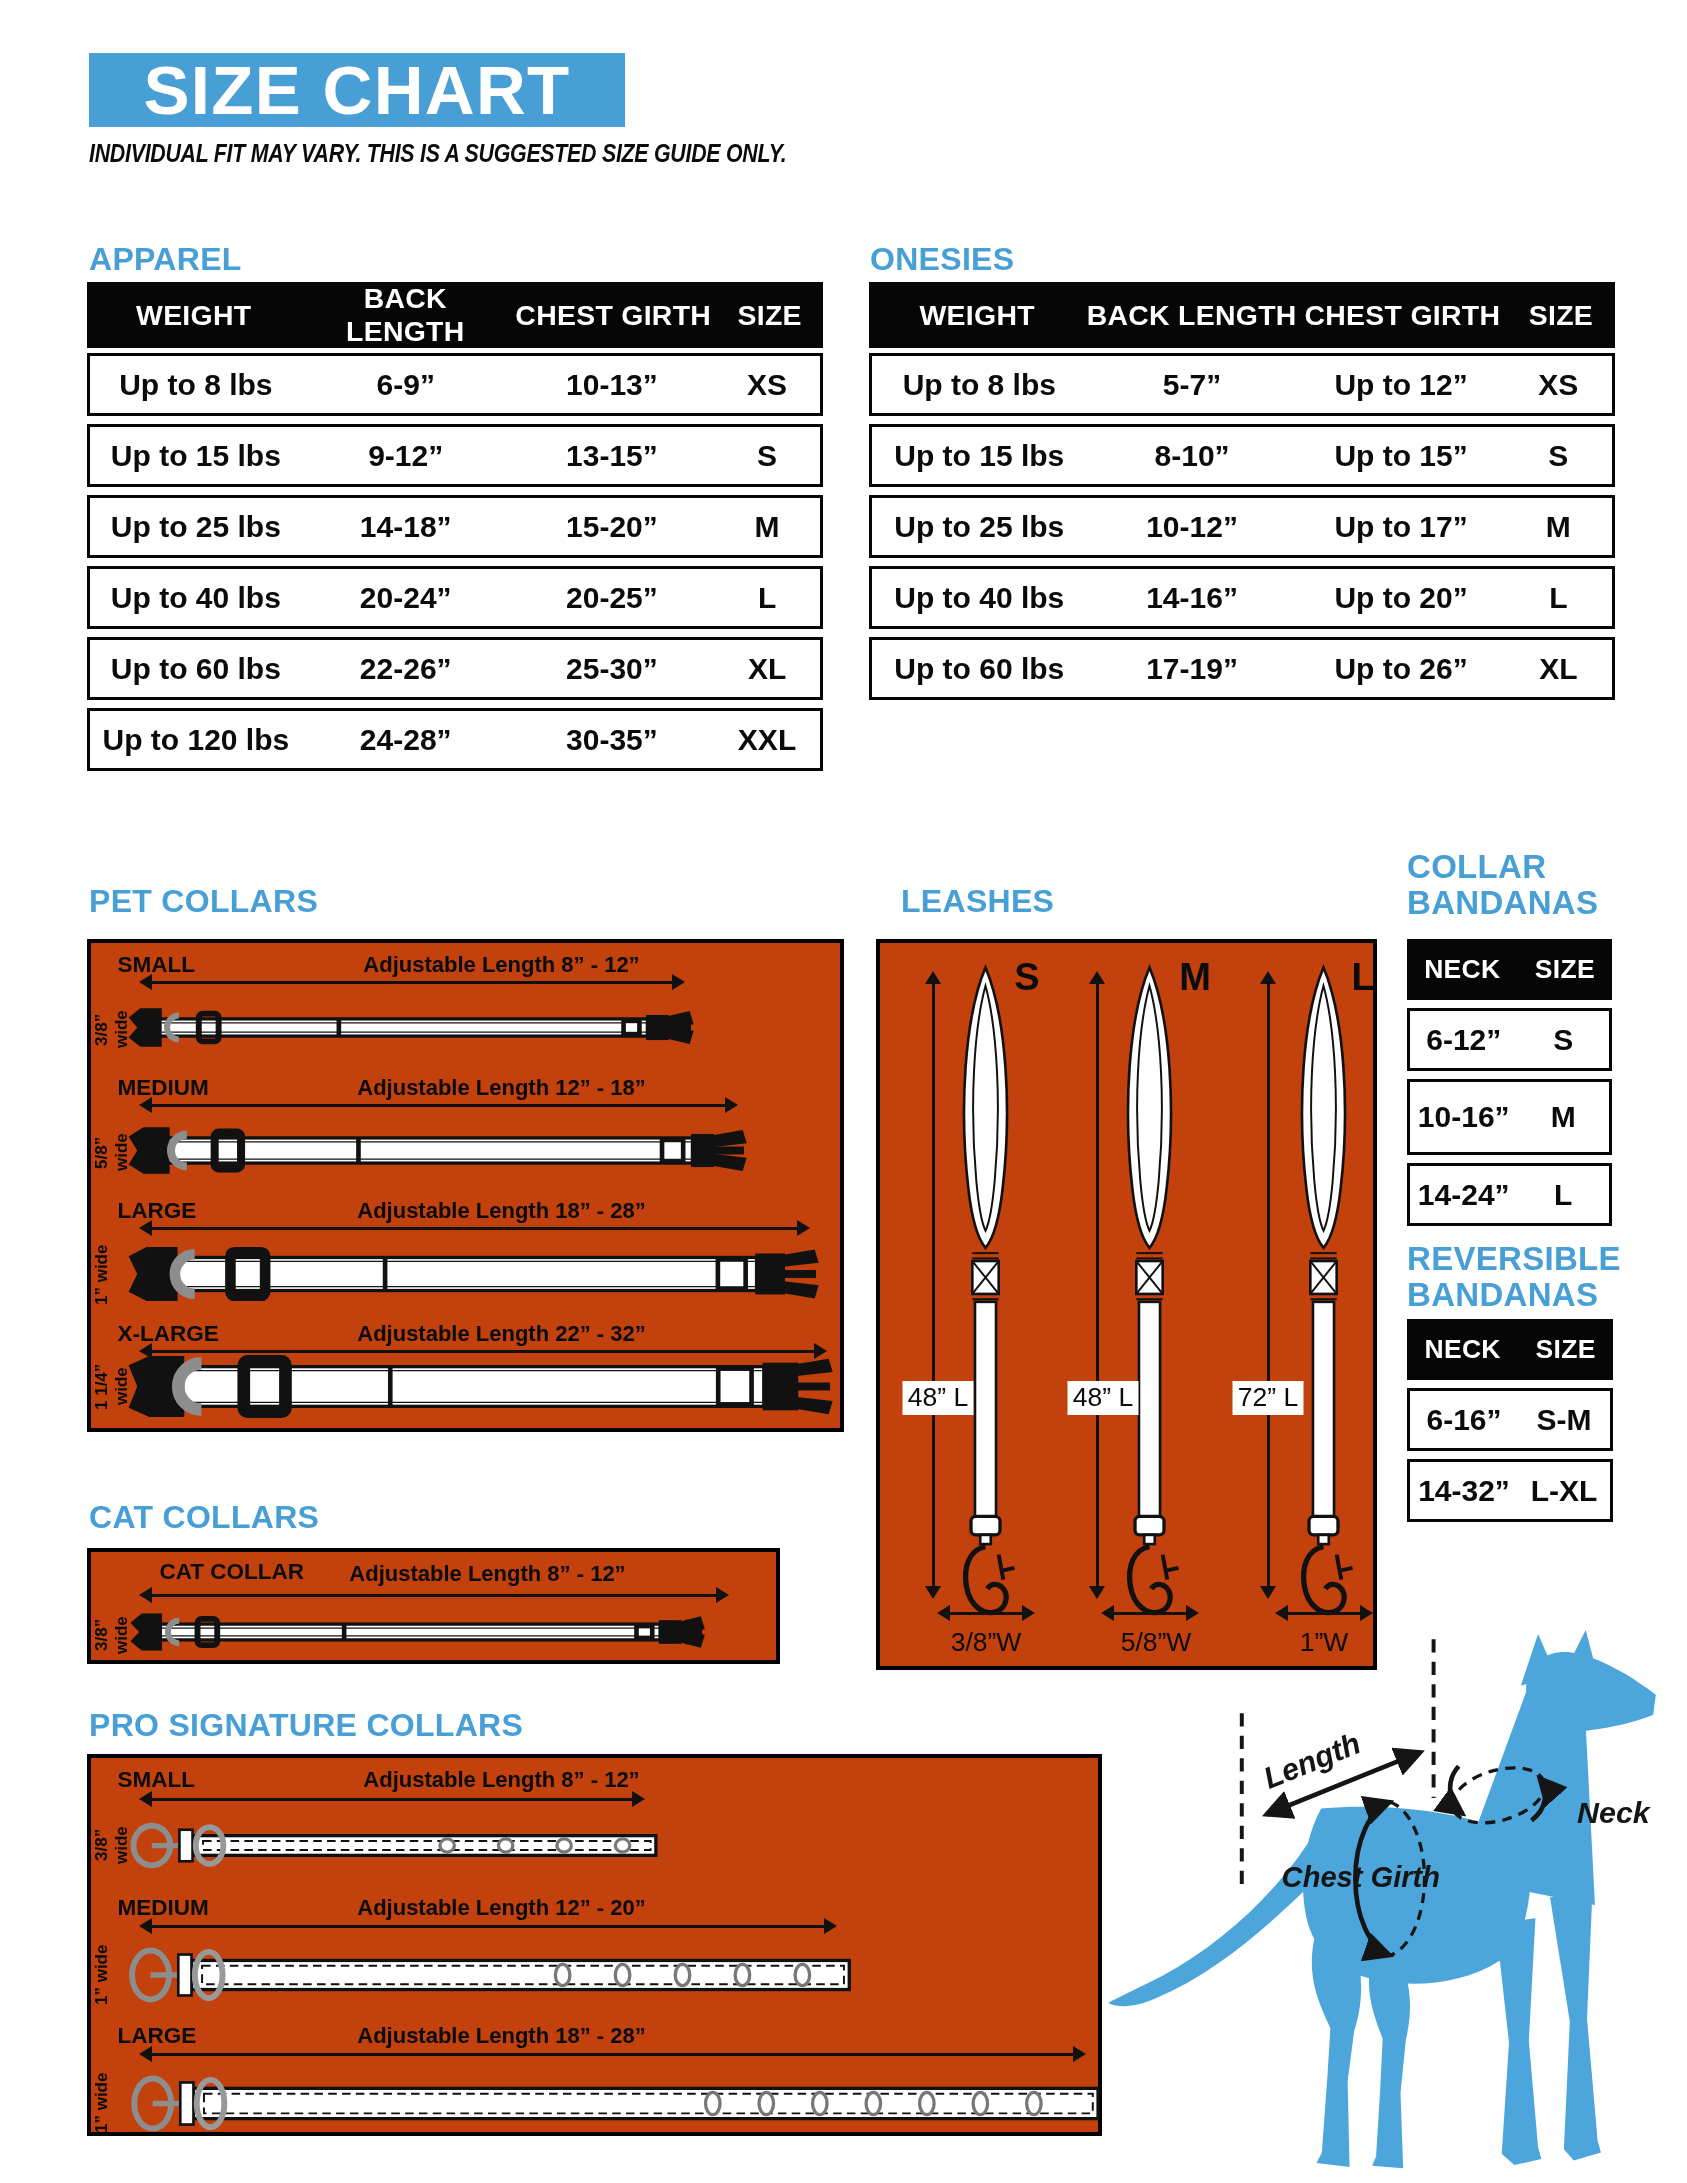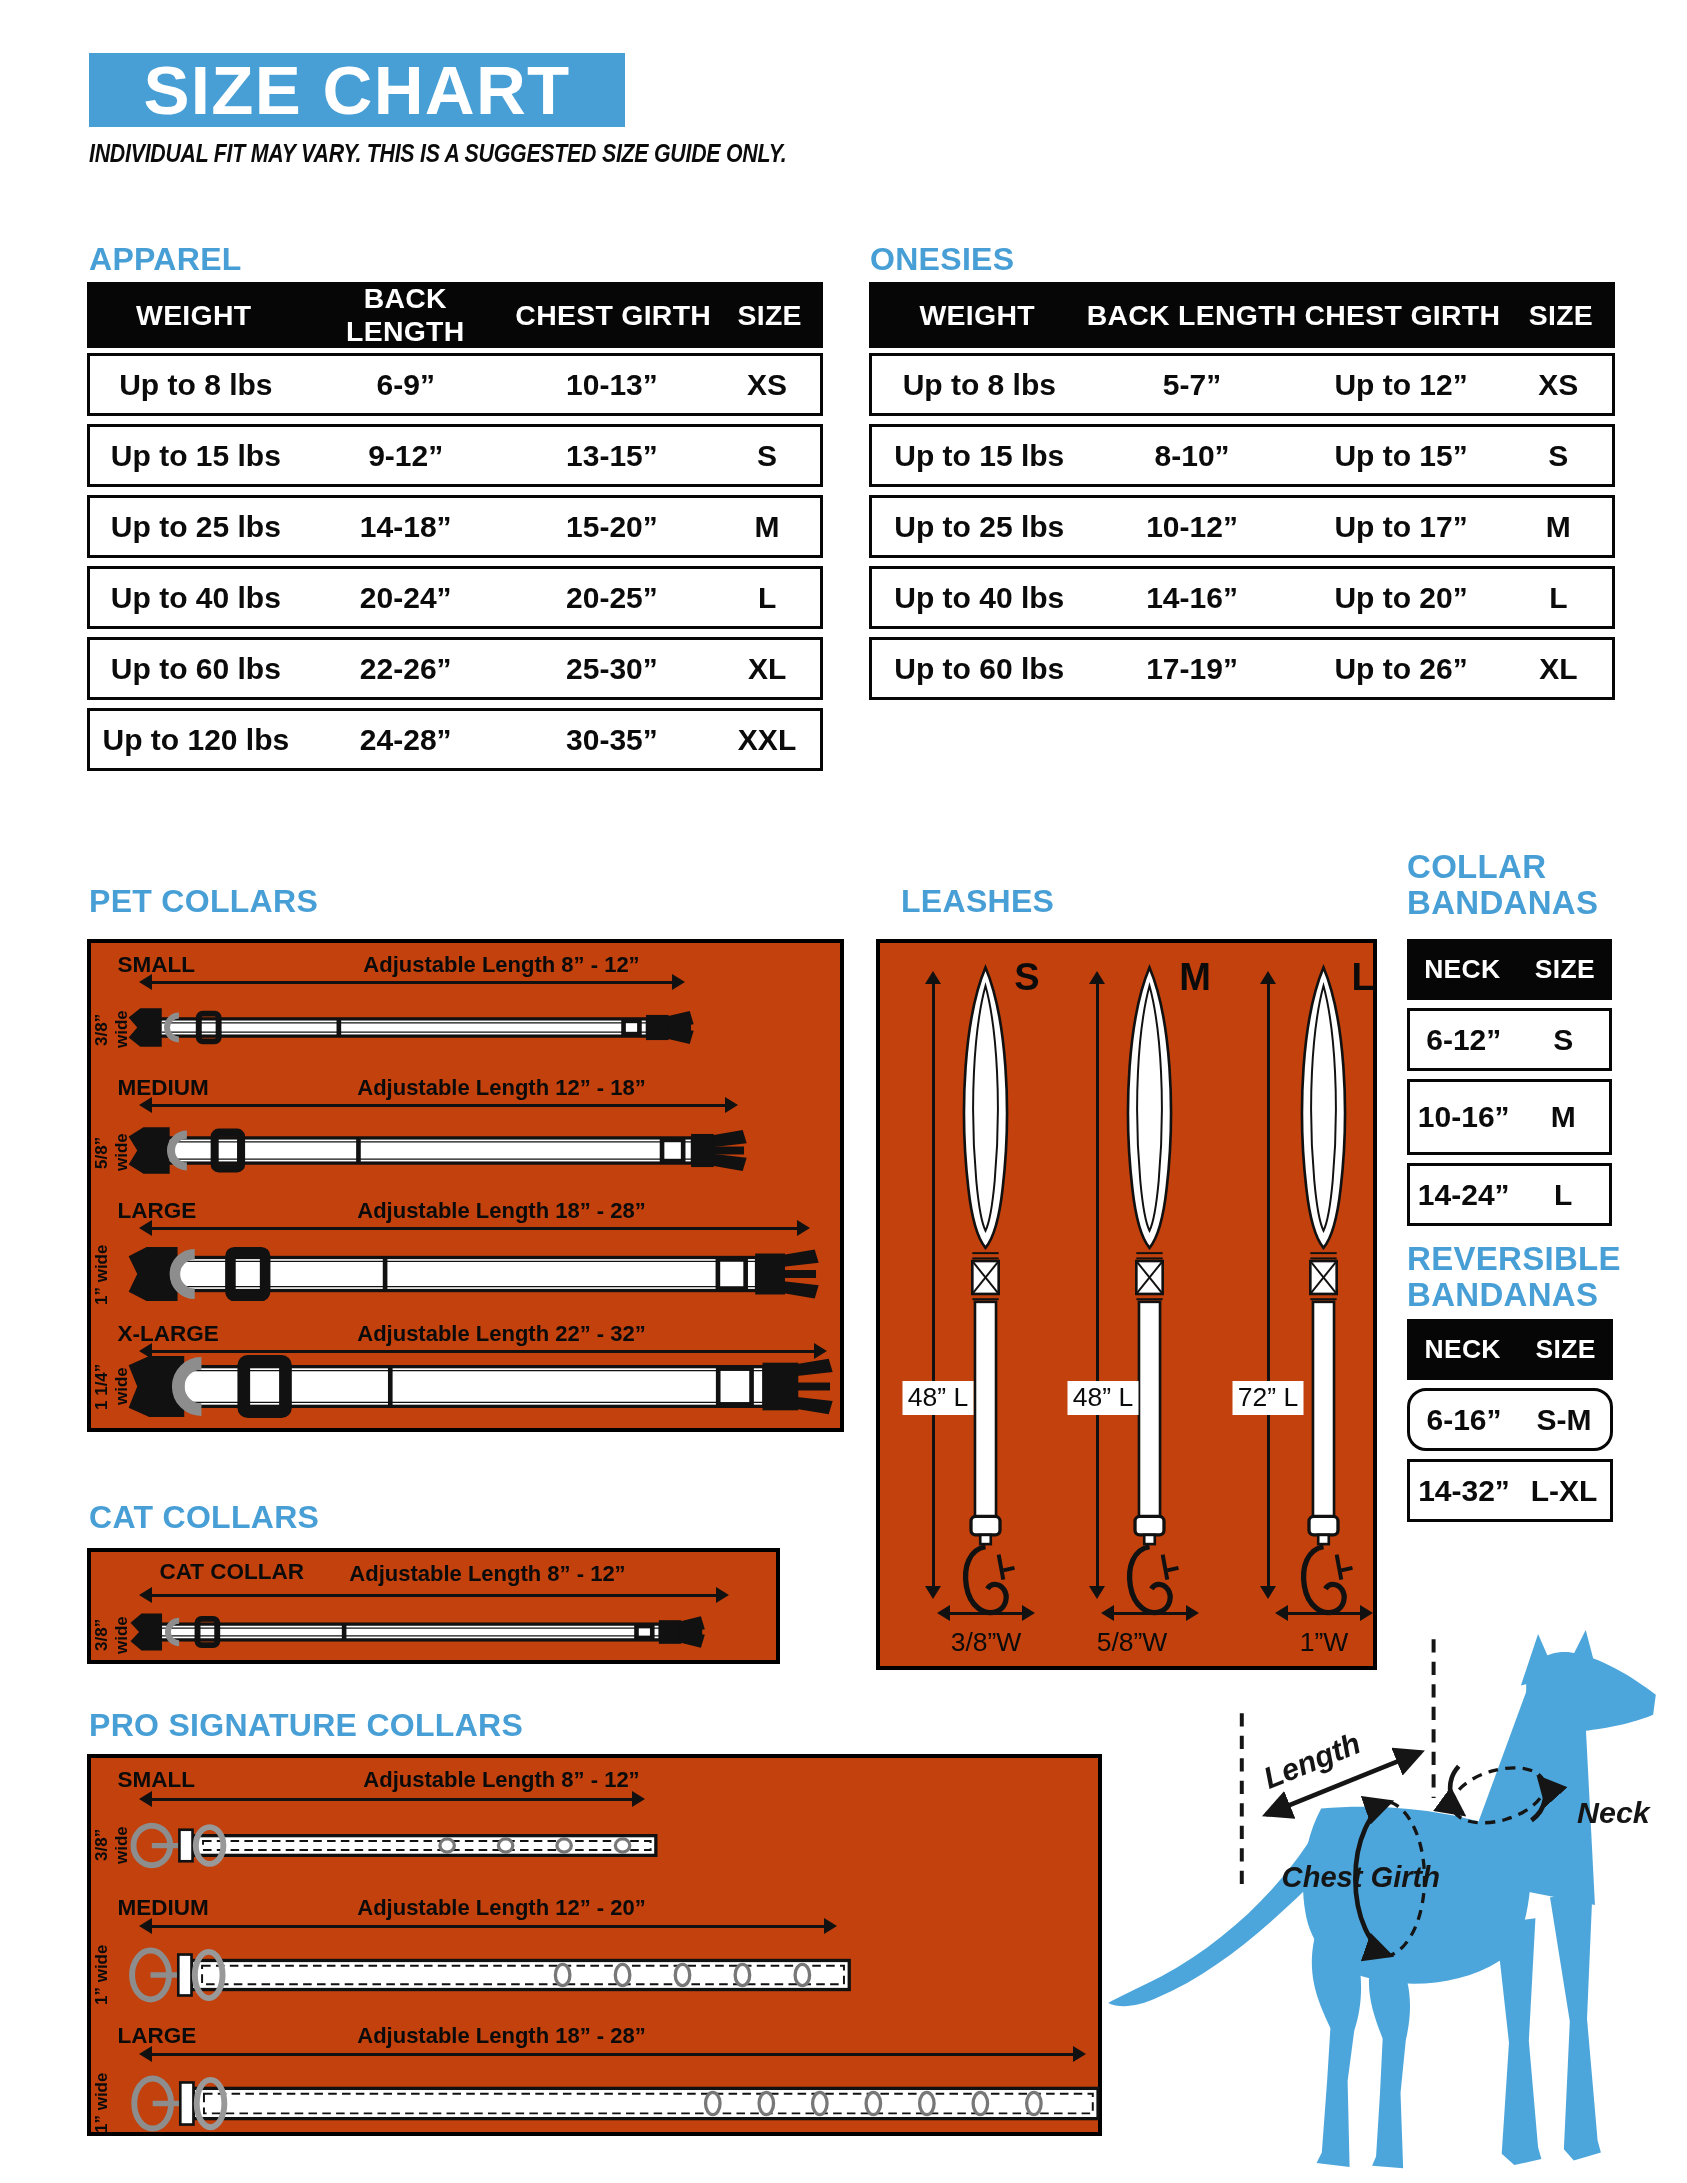--- a/index.html
+++ b/index.html
@@ -283,21 +283,21 @@
 
     <div class="abs leash-len" style="left:58px;top:438px;">48” L</div>
     <div class="abs leash-len" style="left:223px;top:438px;">48” L</div>
     <div class="abs leash-len" style="left:388px;top:438px;">72” L</div>
 
     <div class="harrow" style="left:61px;top:669px;width:90px;"></div>
     <div class="harrow" style="left:225px;top:669px;width:90px;"></div>
     <div class="harrow" style="left:399px;top:669px;width:90px;"></div>
 
     <div class="abs leash-w" style="left:106px;top:684px;">3/8”W</div>
-    <div class="abs leash-w" style="left:252px;top:684px;">5/8”W</div>
+    <div class="abs leash-w" style="left:276px;top:684px;">5/8”W</div>
     <div class="abs leash-w" style="left:444px;top:684px;">1”W</div>
   </div>
 
   <div class="abs sec-h" style="left:1407px;top:849px;width:218px;font-size:33px;">COLLAR BANDANAS</div>
   <div class="abs" style="left:1407px;top:939px;width:205px;">
     <div class="thead g2 bndh" style="height:61px;">
       <span class="tc">NECK</span>
       <span class="tc">SIZE</span>
     </div>
     <div class="trow g2 bndr" style="height:63px;margin-top:8px;">
@@ -313,21 +313,21 @@
         <span class="tc">L</span>
     </div>
   </div>
 
   <div class="abs sec-h" style="left:1407px;top:1241px;width:225px;font-size:33px;">REVERSIBLE BANDANAS</div>
   <div class="abs" style="left:1407px;top:1319px;width:206px;">
     <div class="thead g2 bndh" style="height:61px;">
       <span class="tc">NECK</span>
       <span class="tc">SIZE</span>
     </div>
-    <div class="trow g2 bndr" style="height:63px;margin-top:8px;border-radius:19px;">
+    <div class="trow g2 bndr" style="height:63px;margin-top:8px;">
       <span class="tc">6-16”</span>
         <span class="tc">S-M</span>
     </div>
     <div class="trow g2 bndr" style="height:63px;margin-top:8px;">
       <span class="tc">14-32”</span>
         <span class="tc">L-XL</span>
     </div>
   </div>
 
   <div class="abs sec-h" style="left:89px;top:1500px;">CAT COLLARS</div>

